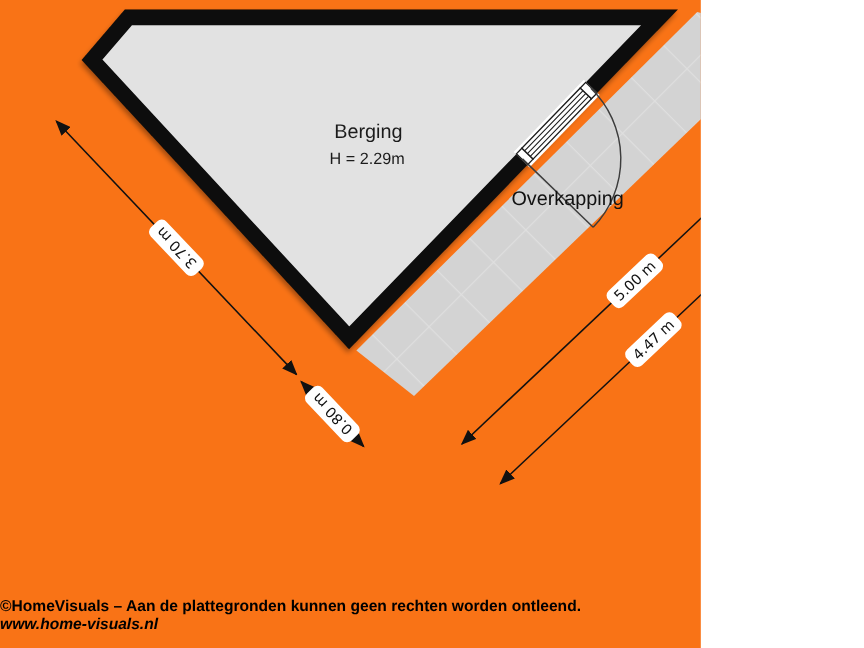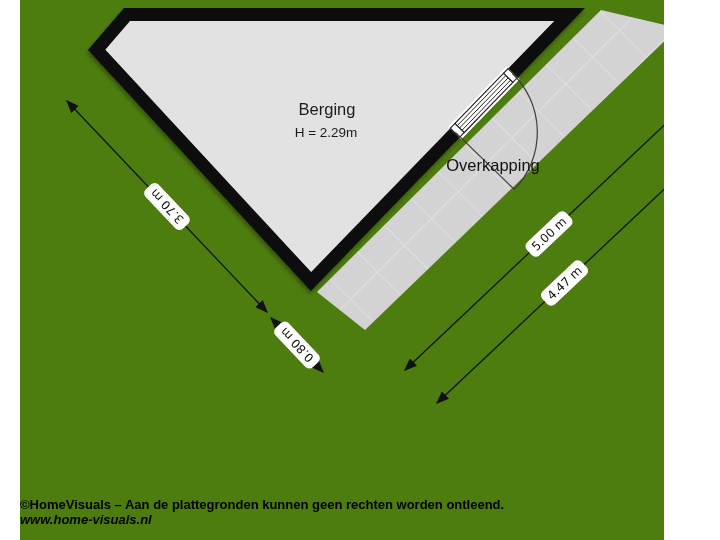--- a/index.html
+++ b/index.html
@@ -1,17 +1,17 @@
 <!DOCTYPE html>
 <html><head>
 <meta charset="utf-8">
 <style>
   html,body{margin:0;padding:0;background:#ffffff;}
-  .stage{position:relative;width:644px;height:540px;background:#4d7c0f;overflow:hidden;
-         font-family:"Liberation Sans",sans-serif;margin-left:20px;}
+  .stage{position:relative;width:584px;height:540px;background:#f97316;overflow:hidden;
+         font-family:"Liberation Sans",sans-serif;}
   .stage svg{position:absolute;left:0;top:0;}
   .room-label{font-family:"Liberation Sans",sans-serif;font-size:16.5px;fill:#1b1b1b;}
   .room-sub{font-family:"Liberation Sans",sans-serif;font-size:13.5px;fill:#1b1b1b;}
   .area-label{font-family:"Liberation Sans",sans-serif;font-size:16.5px;fill:#111;}
   .dim-line{stroke:#111;stroke-width:1.3;fill:none;}
   .dim-pill{fill:#ffffff;}
   .dim-text{font-family:"DejaVu Sans",sans-serif;font-size:12px;fill:#111;}
   .swing{stroke:#3c3c3c;stroke-width:1.2;fill:none;}
   .footer{position:absolute;left:0;top:497px;width:692px;text-align:left;
           font-family:"Liberation Sans",sans-serif;font-weight:700;font-size:13px;

